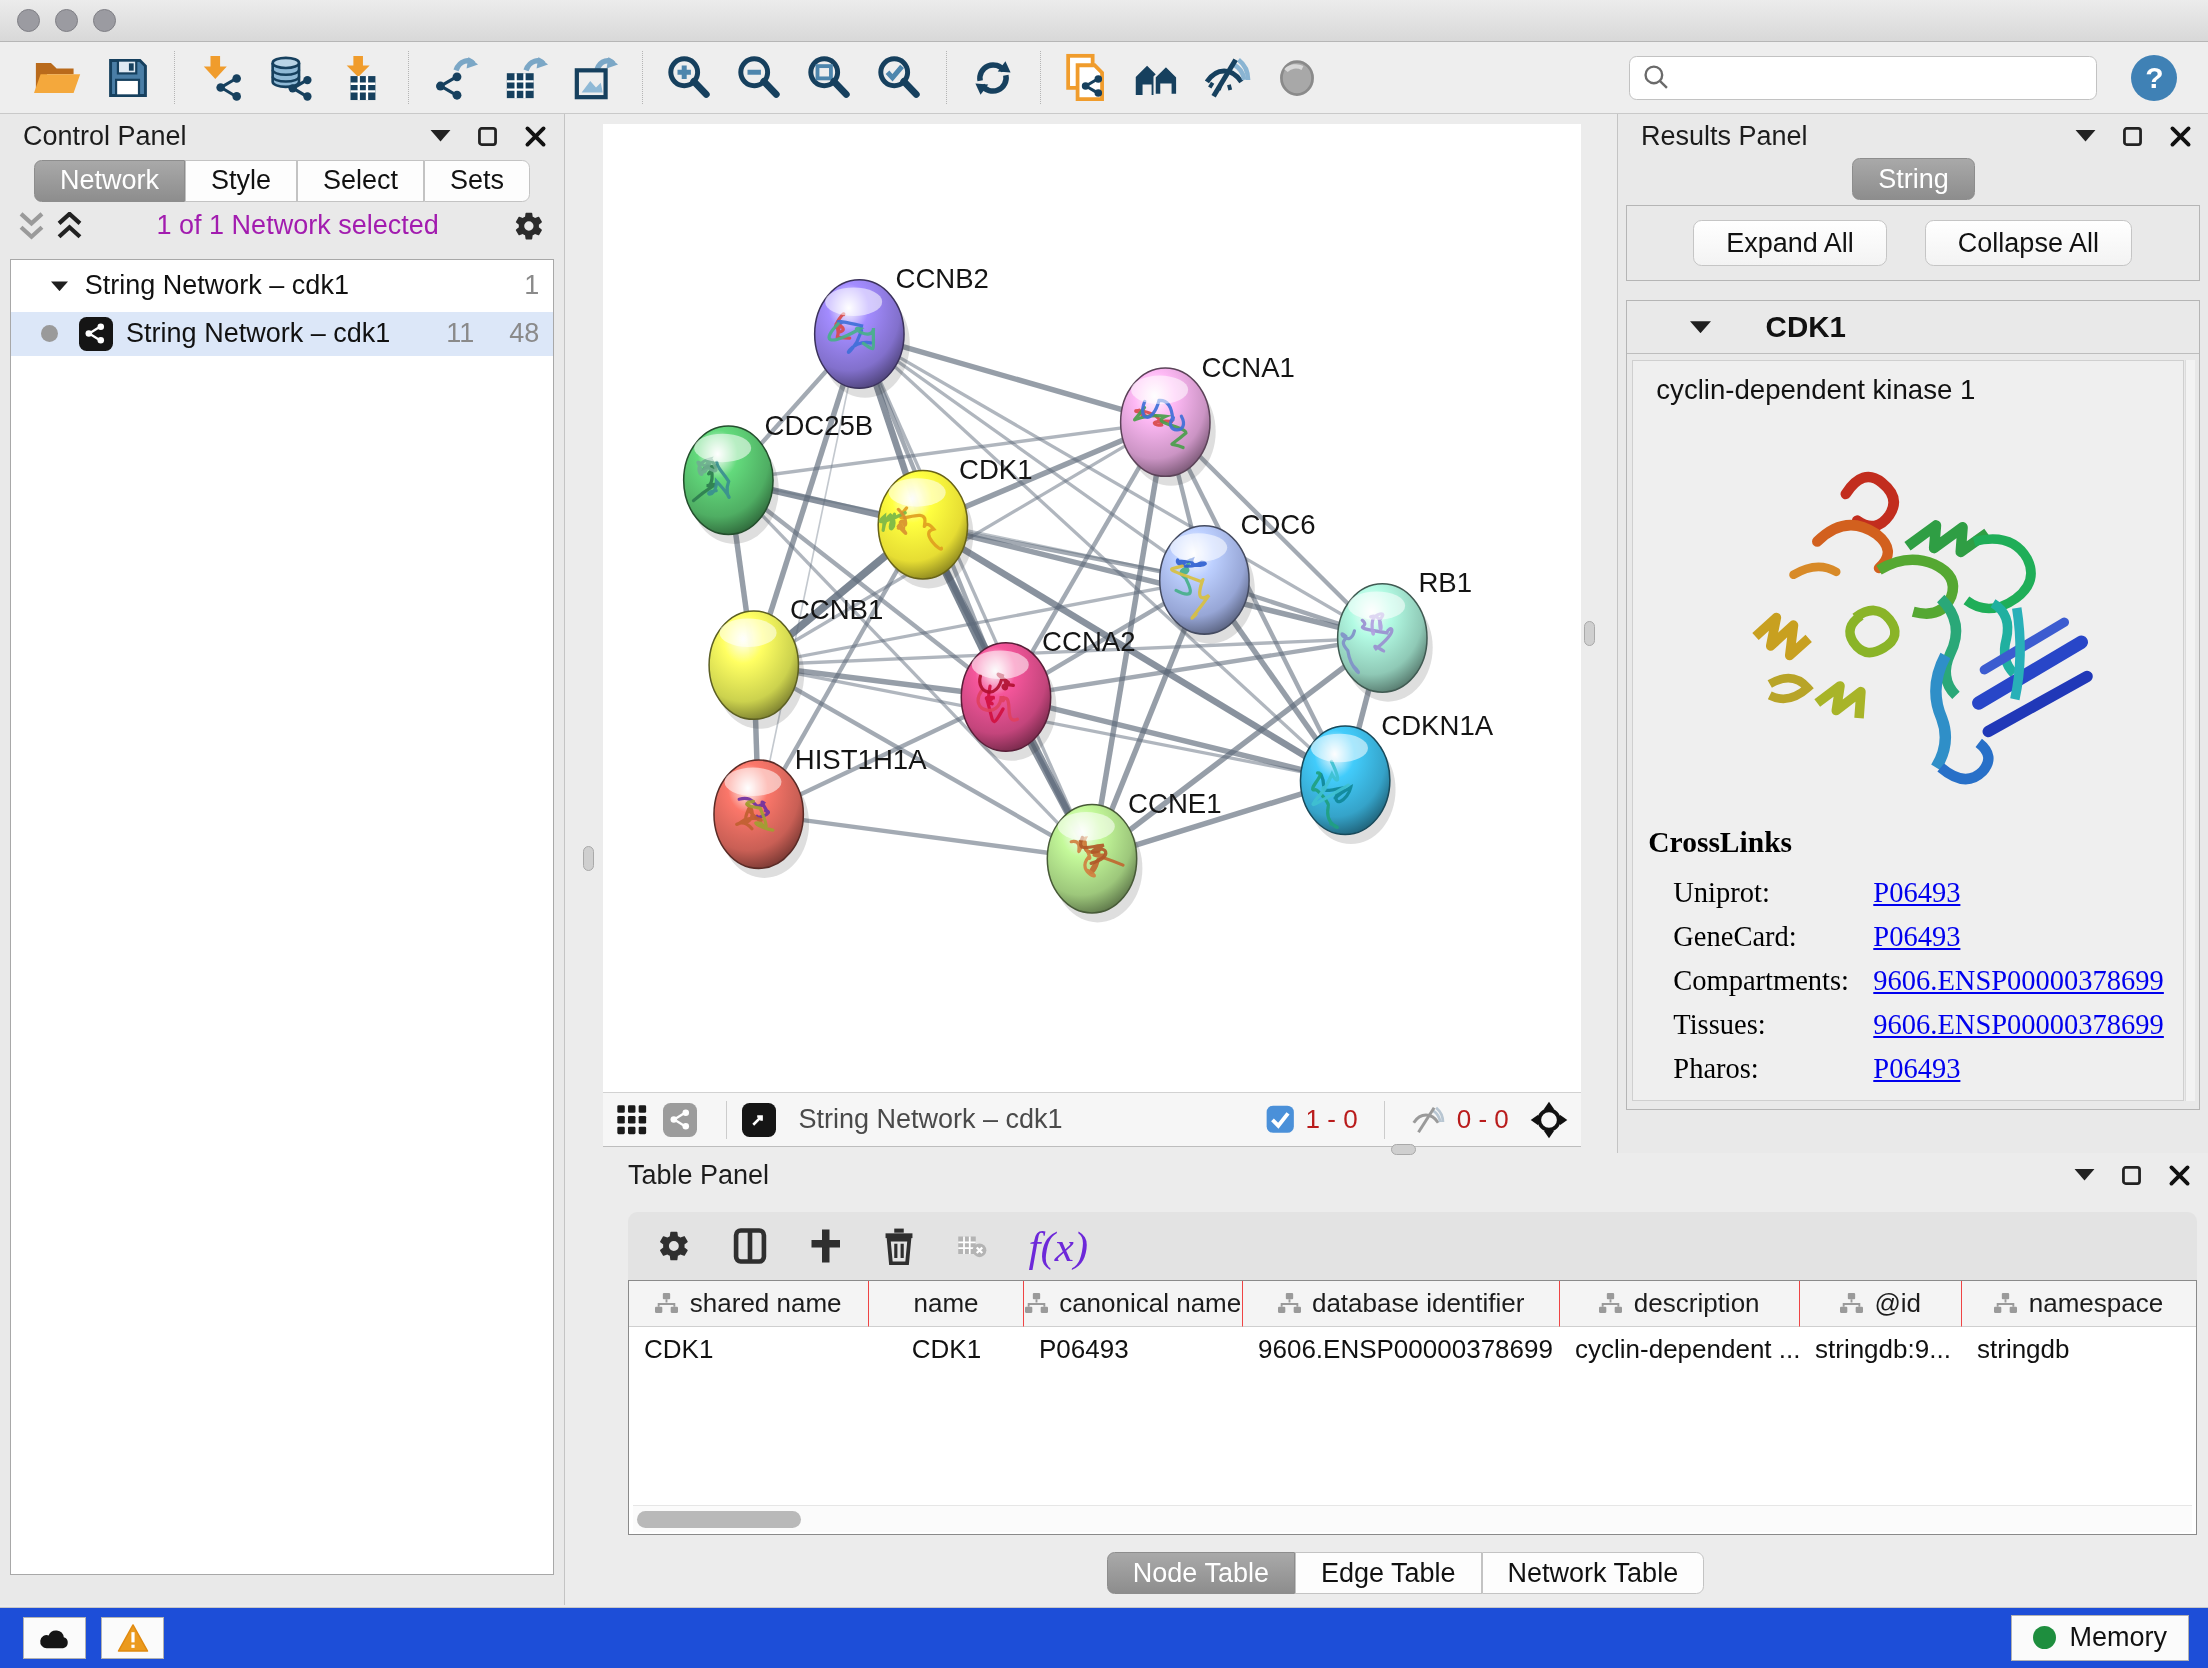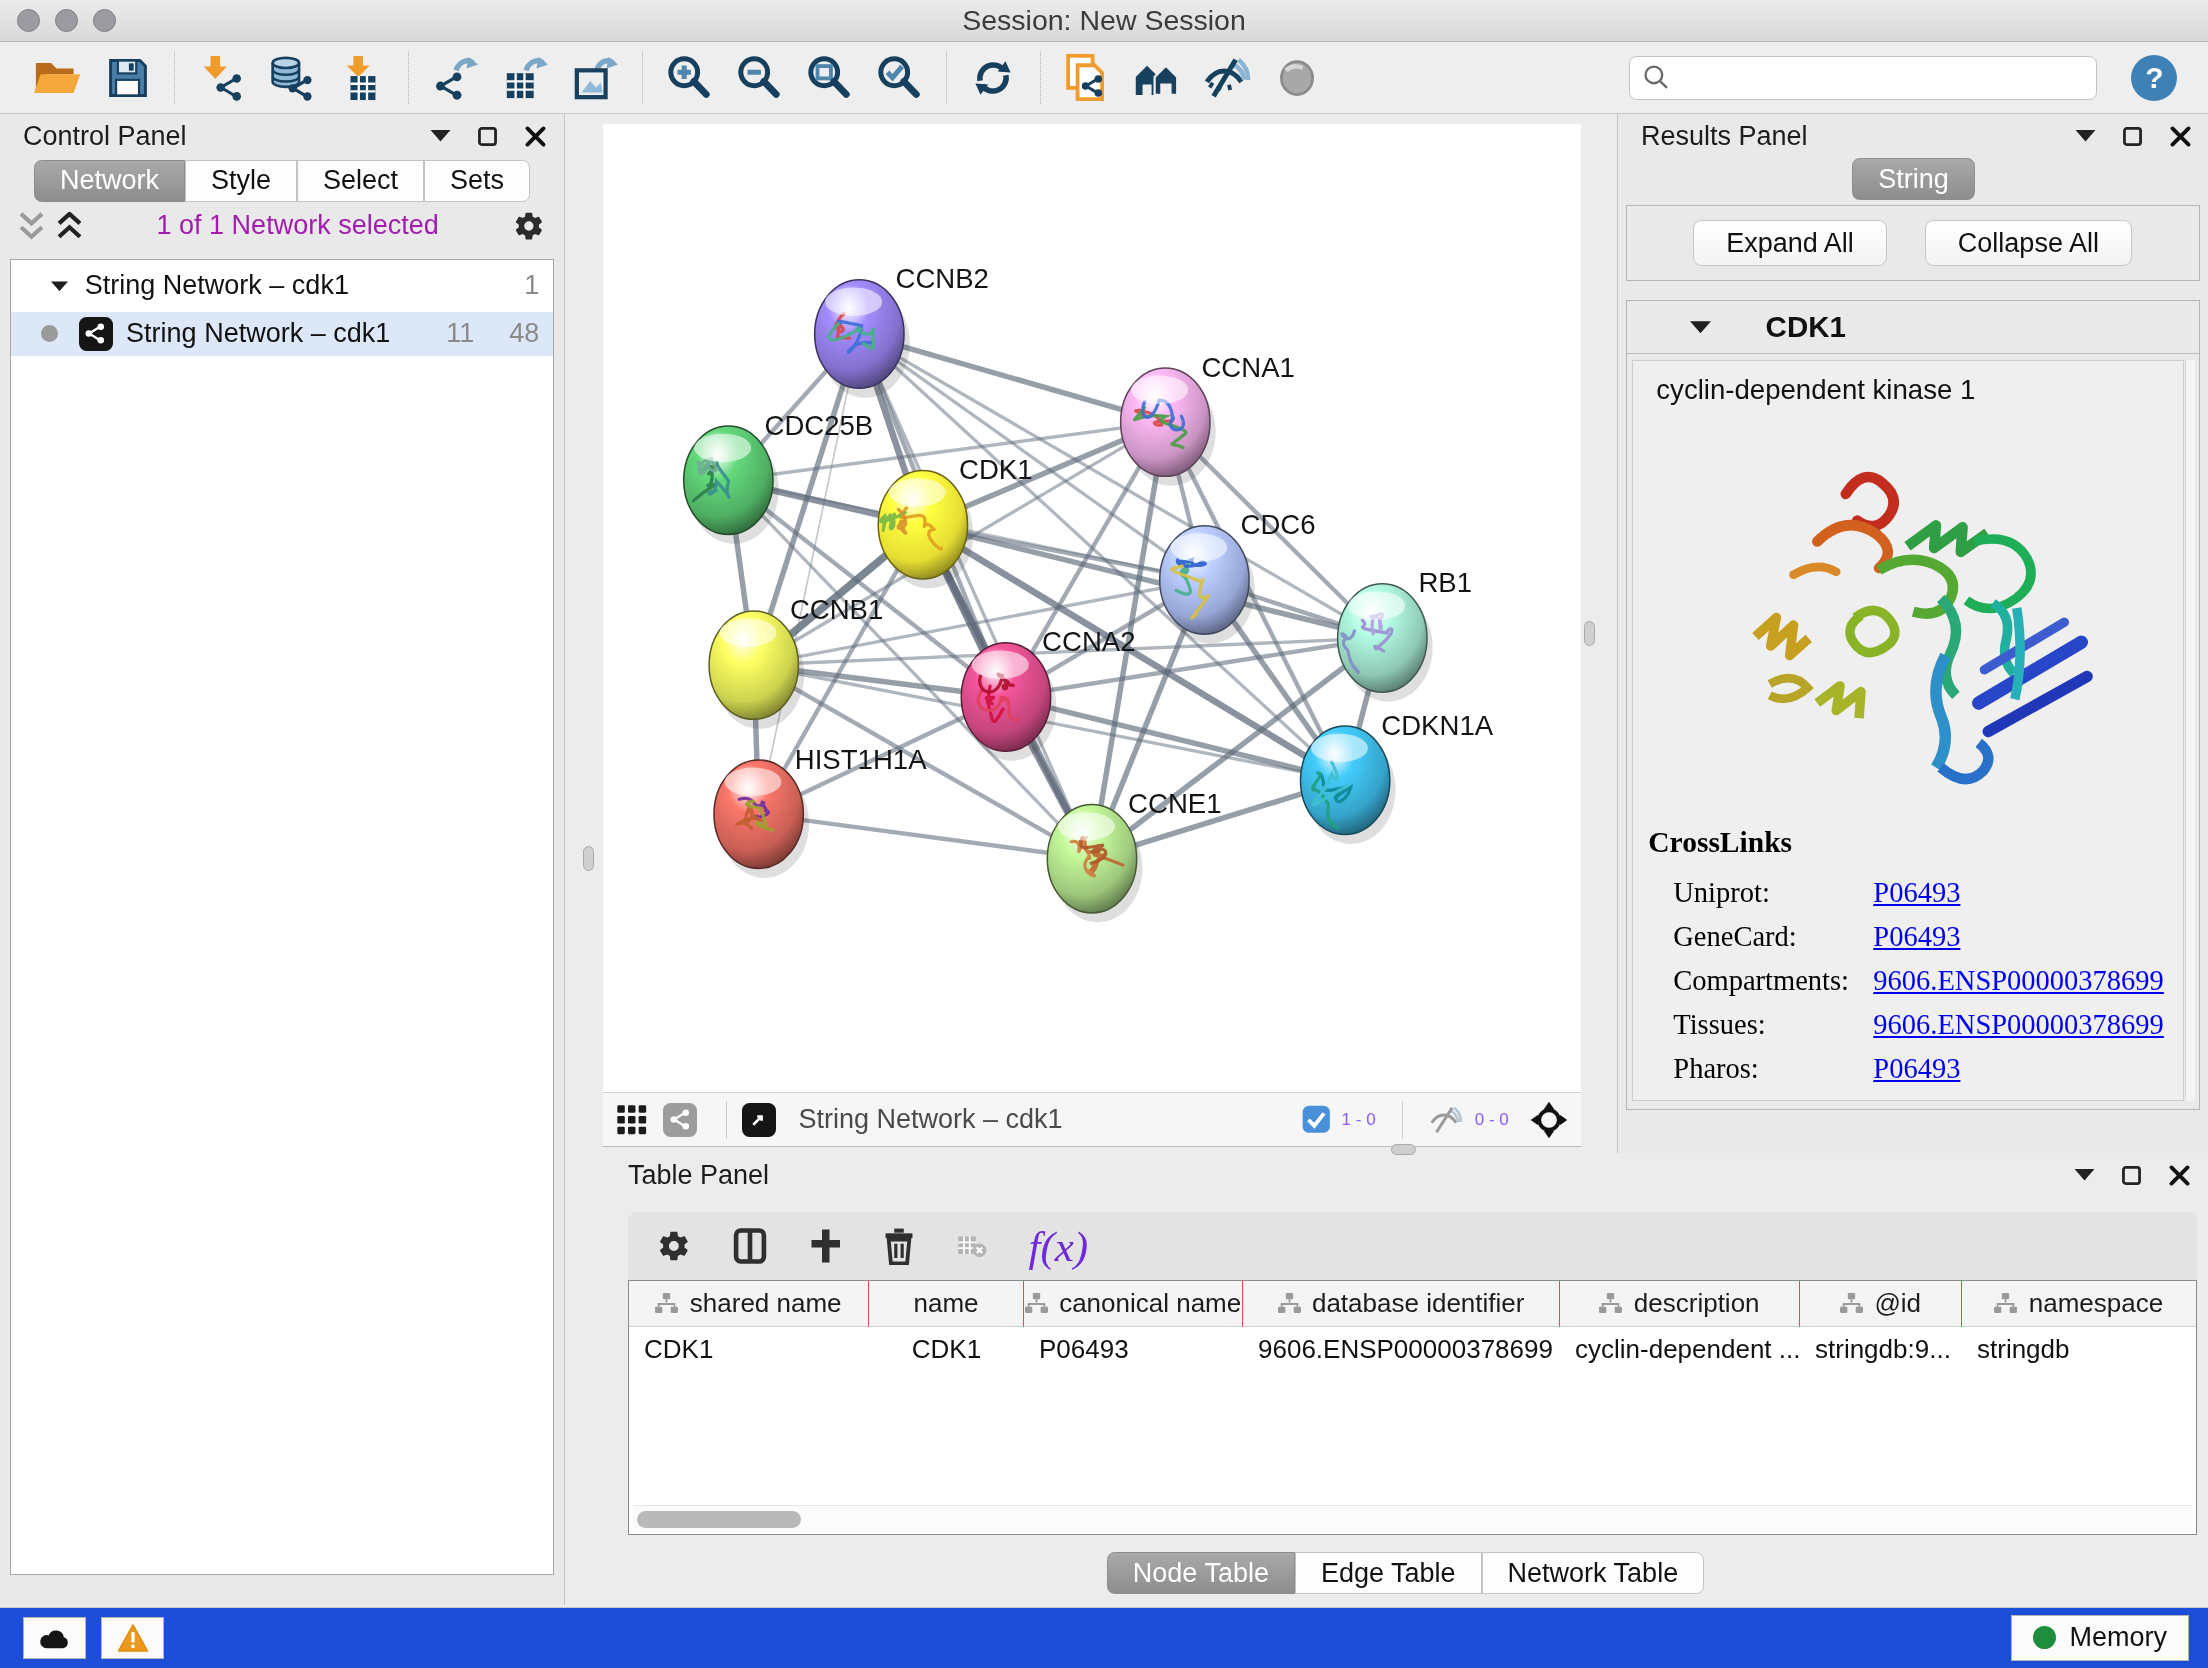--- a/index.html
+++ b/index.html
@@ -51,21 +51,21 @@
   .share-chip { width:34px; height:34px; border-radius:7.6px; background:#151515; display:flex; align-items:center; justify-content:center; margin-right:13.3px;}
 
   
   .canvas-area { position:absolute; left:565px; top:114px; width:1052px; height:1039px; background:#ececec; }
   .net-canvas { position:absolute; left:38px; top:9.5px; width:978px; height:968px; background:#ffffff; }
   .net-status { position:absolute; left:38px; top:978px; width:978px; height:55px; background:#f6f6f6;
     border-top:1px solid #d2d2d2; border-bottom:1px solid #bdbdbd; display:flex; align-items:center; padding:0 13.3px; }
   .ns-sep { width:0; height:38px; border-left:1px solid #cccccc; margin:0 15px; }
   .ns-name { font-size:27px; color:#4a4a4a; margin-left:9.5px; }
   .ns-right { margin-left:auto; display:flex; align-items:center; gap:11.4px; }
-  .ns-count { font-size:17px; color:#8b5cf6; }
+  .ns-count { font-size:26px; color:#b91c1c; }
 
   .split-dot-v { position:absolute; width:11.4px; height:25px; border-radius:5.7px; background:#cfcfcf; border:1px solid #a9a9a9; }
   .split-dot-h { position:absolute; width:25px; height:11.4px; border-radius:5.7px; background:#cfcfcf; border:1px solid #a9a9a9; }
 
   
   .results-panel { position:absolute; left:1617px; top:114px; width:592px; height:1039px; background:#e9e9e9; border-left:1.9px solid #c4c4c4; }
   .rp-boxA { position:absolute; left:7.6px; top:91px; width:574px; height:76px; border:1.9px solid #b5b5b5;
     display:flex; align-items:center; justify-content:center; gap:38px; }
   .rp-btn { height:46px; padding:0 32px; background:linear-gradient(#ffffff,#f3f3f3); border:1.9px solid #c5c5c5; border-radius:8.6px;
     font-size:27px; color:#111; font-family:"Liberation Sans",sans-serif; }
@@ -106,21 +106,20 @@
 </style>
 </head>
 <body>
 
 <div class="window">
 
   <div class="titlebar">
     <span class="tl-dot"></span>
     <span class="tl-dot"></span>
     <span class="tl-dot"></span>
-    <div class="win-title">Session: New Session</div>
   </div>
 
   <div class="toolbar">
     <div class="tbtn">
       <svg width="49" height="42" viewBox="0 0 26 22">
         <path d="M1 3h8l3 3h9v3H7L3 19H1z" fill="#b96a1b"></path>
         <path d="M3.5 9h21l-3.5 10H0z" fill="#f4a83c"></path>
       </svg>
     </div>
     <div class="tbtn">

